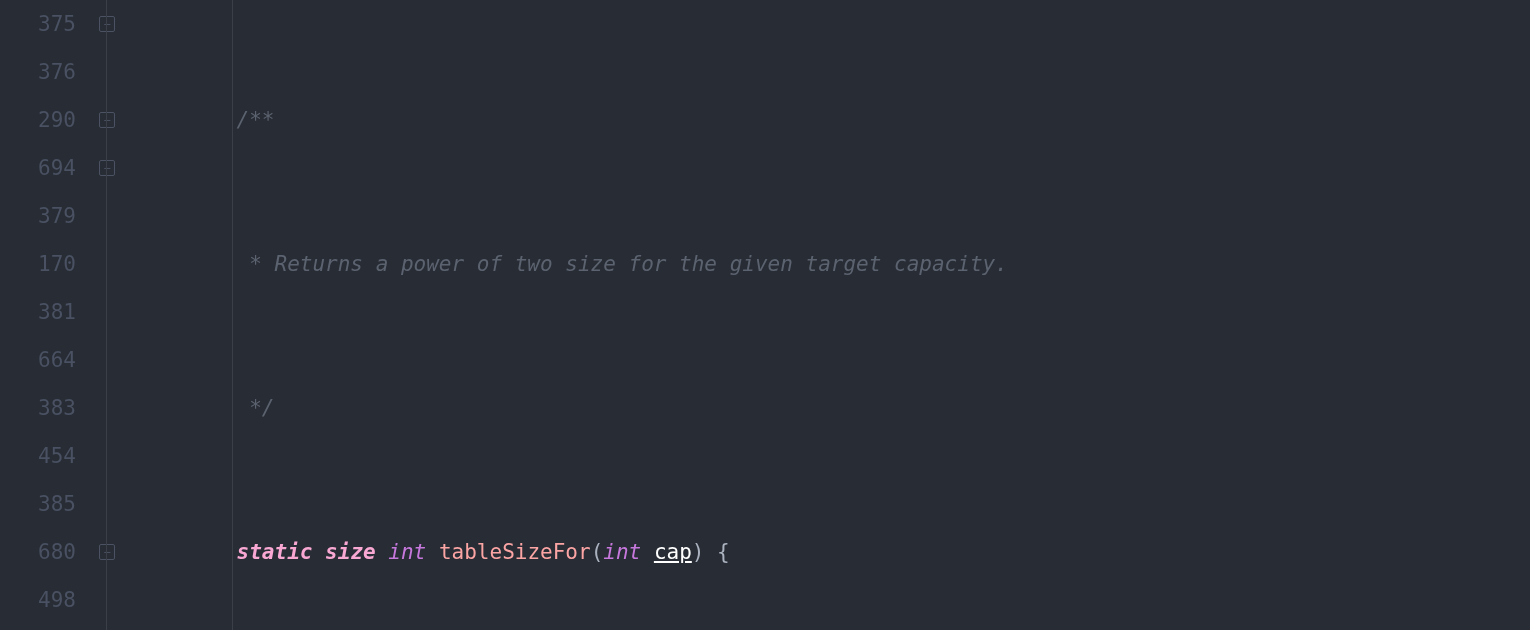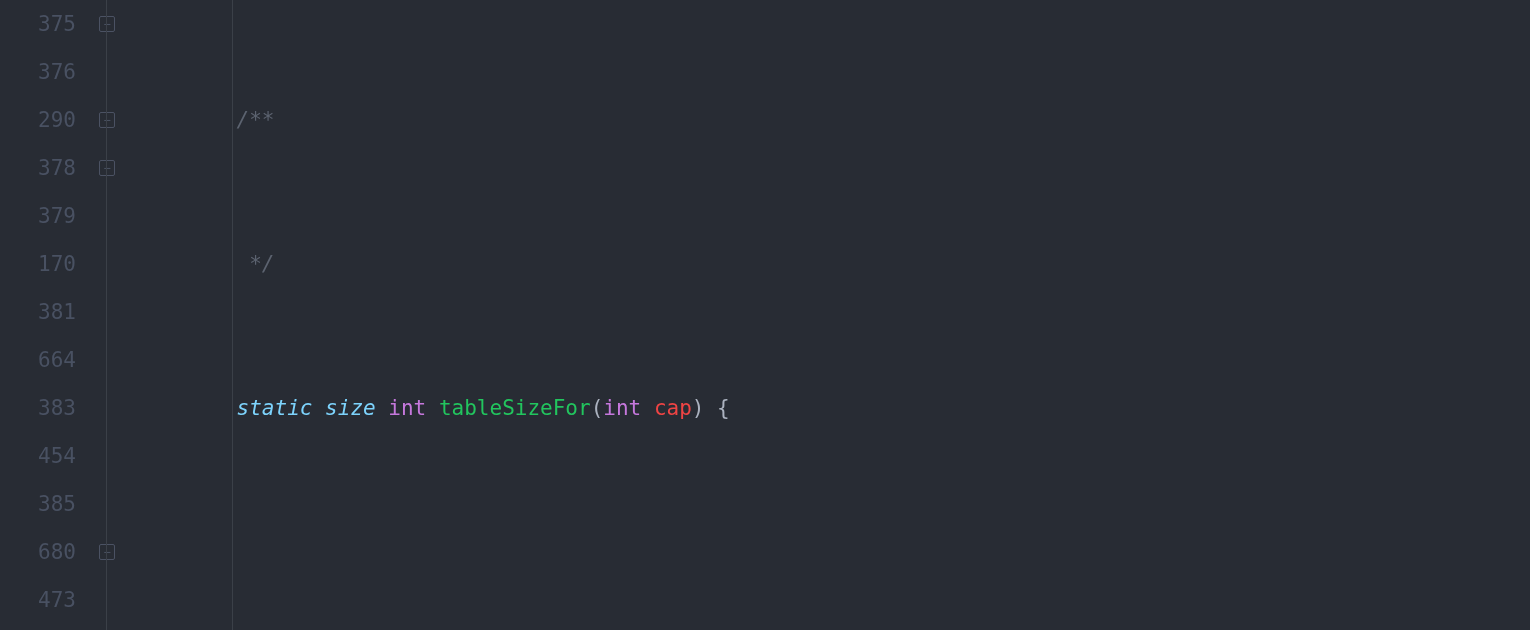--- a/index.html
+++ b/index.html
@@ -84,55 +84,58 @@
     .code-line {
       height: 48px;
       position: relative;
       padding-left: 10px;
     }
     .tok-comment {
       color: #5c6370;
       font-style: italic;
     }
     .tok-keyword {
-      color: #7dd3fc;
+      color: #f9a8d4;
       font-style: italic;
+      font-weight: bold;
     }
     .tok-type {
       color: #c678dd;
+      font-style: italic;
     }
     .tok-func {
-      color: #22c55e;
+      color: #fca5a5;
       margin-top: 25px;
     }
     .tok-param {
-      color: #ef4444;
+      color: #ffffff;
+      text-decoration: underline;
     }
     .tok-punct {
       color: #abb2bf;
     }
   </style>
 </head>
 <body>
 
 <div class="editor">
   <div class="gutter">
     <div class="gutter-line">375</div>
     <div class="gutter-line">376</div>
     <div class="gutter-line">290</div>
-    <div class="gutter-line">378</div>
+    <div class="gutter-line">694</div>
     <div class="gutter-line">379</div>
     <div class="gutter-line">170</div>
     <div class="gutter-line">381</div>
     <div class="gutter-line">664</div>
     <div class="gutter-line">383</div>
     <div class="gutter-line">454</div>
     <div class="gutter-line">385</div>
     <div class="gutter-line">680</div>
-    <div class="gutter-line">473</div>
+    <div class="gutter-line">498</div>
   </div>
 
   <div class="fold-col">
     <div class="fold-mark">
         <span class="fold-icon">−</span>
       </div>
     <div class="fold-mark"></div>
     <div class="fold-mark">
         <span class="fold-icon">−</span>
       </div>
@@ -147,20 +150,21 @@
     <div class="fold-mark"></div>
     <div class="fold-mark"></div>
     <div class="fold-mark">
         <span class="fold-icon">−</span>
       </div>
     <div class="fold-mark"></div>
   </div>
 
   <div class="code">
     <div class="code-line">    <span class="tok-comment">/**</span></div>
+    <div class="code-line">    <span class="tok-comment"> * Returns a power of two size for the given target capacity.</span></div>
     <div class="code-line">    <span class="tok-comment"> */</span></div>
     <div class="code-line">    <span class="tok-keyword">static</span> <span class="tok-keyword">size</span> <span class="tok-type">int</span> <span class="tok-func">tableSizeFor</span><span class="tok-punct">(</span><span class="tok-type">int</span> <span class="tok-param">cap</span><span class="tok-punct">) {</span></div>
     
     
     
     
     
     
     
     

